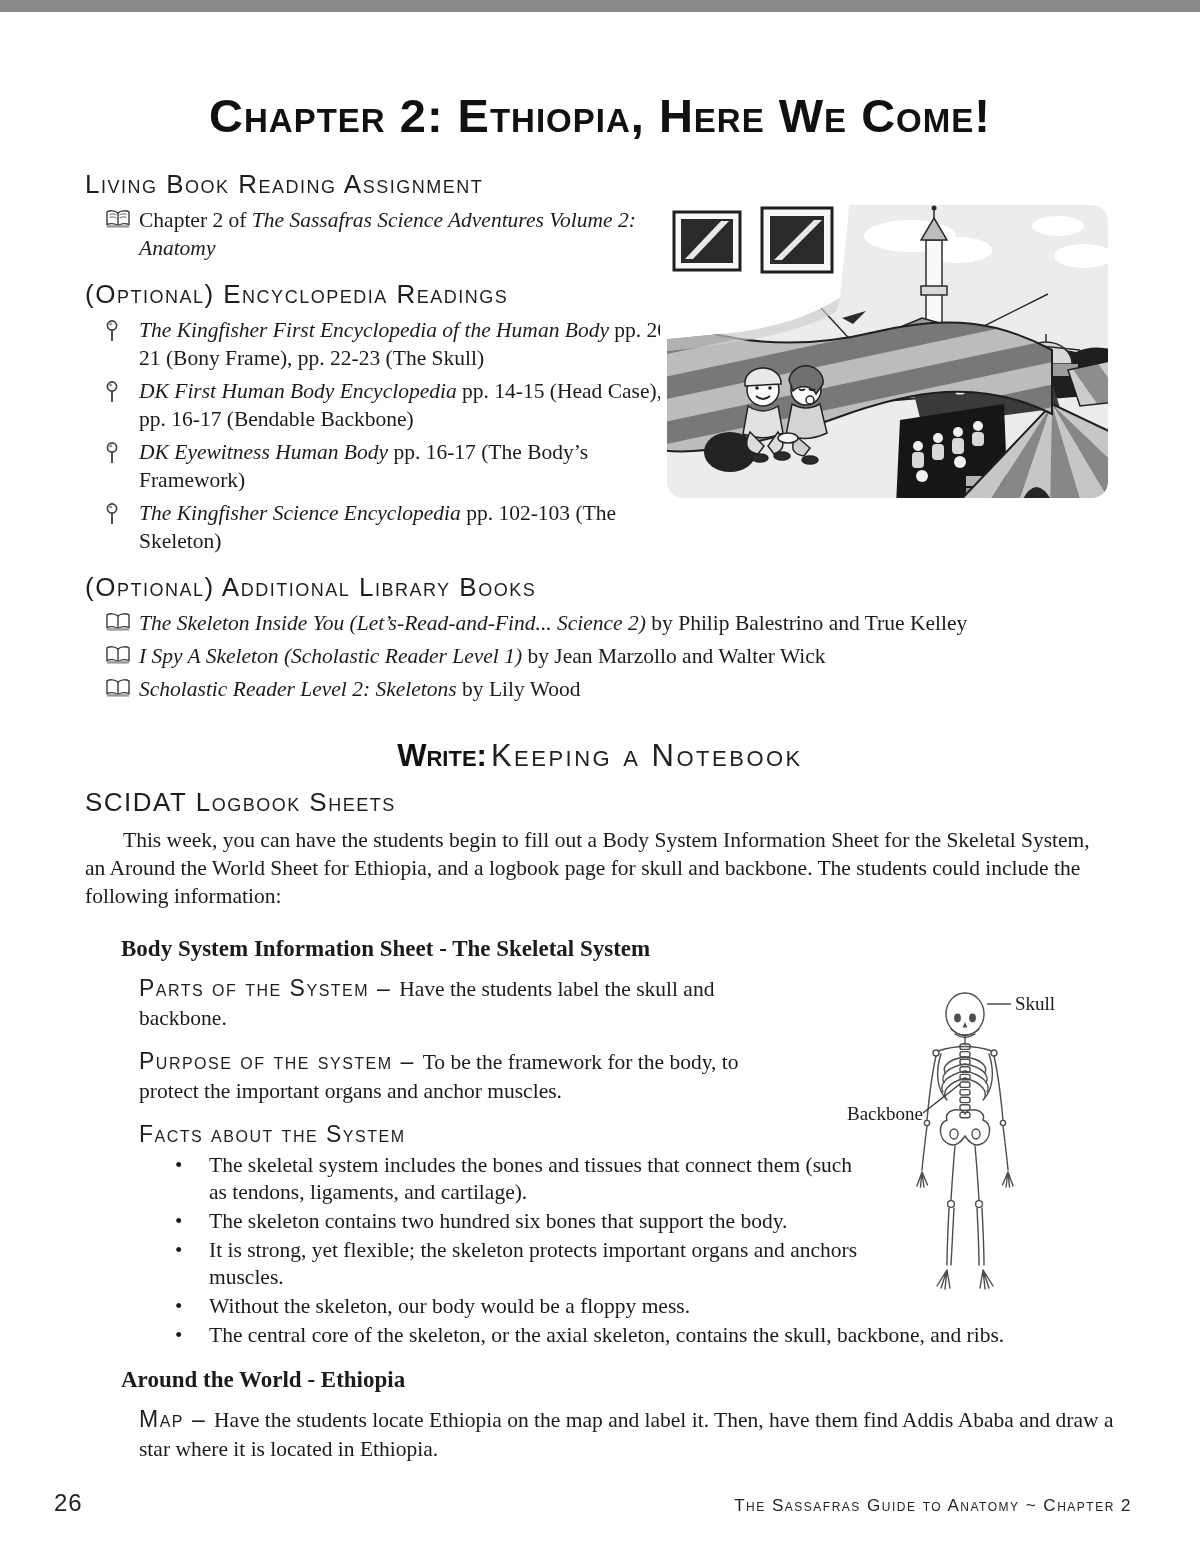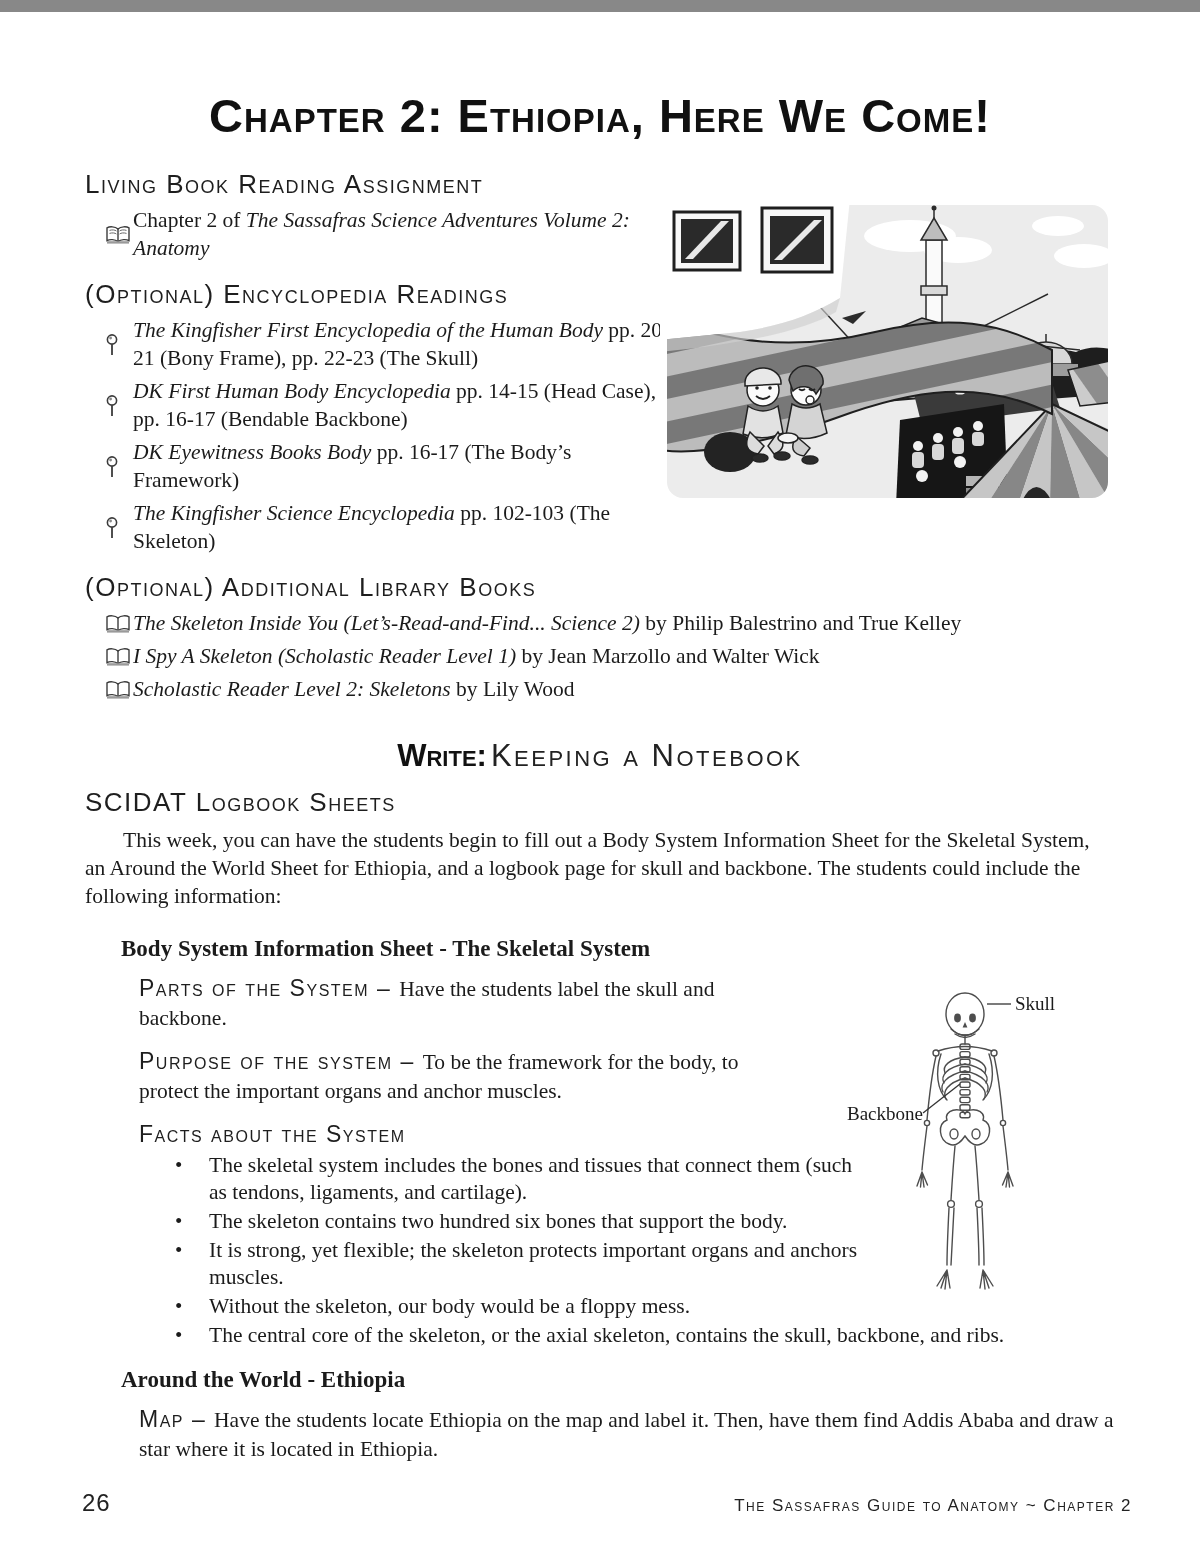--- a/index.html
+++ b/index.html
@@ -62,22 +62,22 @@
   .read-col{width:592px;}
   .illustration{
     position:absolute;
     top:30px;right:0;
     width:455px;height:307px;
   }
 
   ul.icon-list{list-style:none;margin:2px 0 8px 0;padding:0 0 0 20px;}
   ul.icon-list li{
     display:flex;
-    align-items:center;
-    gap:2px;
+    align-items:flex-start;
+    gap:8px;
     font-size:21.5px;
     line-height:28px;
     margin:5px 0;
   }
   ul.icon-list .ic{flex:0 0 26px;margin-top:3px;}
   ul.icon-list .ic svg{display:block;}
 
   .full{width:100%;}
 
   p.intro{
@@ -133,21 +133,21 @@
     position:absolute;left:2px;top:0;
     font-size:21px;
   }
   .skeleton-fig{
     position:absolute;
     left:843px;top:960px;
     width:278px;height:340px;
   }
   .footer{
     position:absolute;
-    left:82px;right:68px;top:1477px;
+    left:54px;right:68px;top:1477px;
     display:flex;
     justify-content:space-between;
     align-items:baseline;
   }
   .footer .pageno{
     font-family:"Liberation Sans", sans-serif;
     font-size:24px;letter-spacing:1px;color:#222;
   }
   .footer .booktitle{
     font-family:"Liberation Sans", sans-serif;
@@ -324,21 +324,21 @@
             <span class="txt"><i>DK First Human Body Encyclopedia</i><span> pp. 14-15 (Head Case), pp. 16-17 (Bendable Backbone)</span></span>
           </li>
           <li>
             <span class="ic">
               <svg width="14" height="24" viewBox="0 0 14 24">
                   <circle cx="7" cy="6.5" r="4.6" fill="none" stroke="#3c3c3c" stroke-width="1.6"></circle>
                   <circle cx="5.6" cy="5" r="1.4" fill="#8a8a8a"></circle>
                   <line x1="7" y1="11.2" x2="7" y2="22" stroke="#3c3c3c" stroke-width="1.8"></line>
                 </svg>
             </span>
-            <span class="txt"><i>DK Eyewitness Books Body</i><span> pp. 16-17 (The Body’s Framework)</span></span>
+            <span class="txt"><i>DK Eyewitness Human Body</i><span> pp. 16-17 (The Body’s Framework)</span></span>
           </li>
           <li>
             <span class="ic">
               <svg width="14" height="24" viewBox="0 0 14 24">
                   <circle cx="7" cy="6.5" r="4.6" fill="none" stroke="#3c3c3c" stroke-width="1.6"></circle>
                   <circle cx="5.6" cy="5" r="1.4" fill="#8a8a8a"></circle>
                   <line x1="7" y1="11.2" x2="7" y2="22" stroke="#3c3c3c" stroke-width="1.8"></line>
                 </svg>
             </span>
             <span class="txt"><i>The Kingfisher Science Encyclopedia</i><span> pp. 102-103 (The Skeleton)</span></span>

